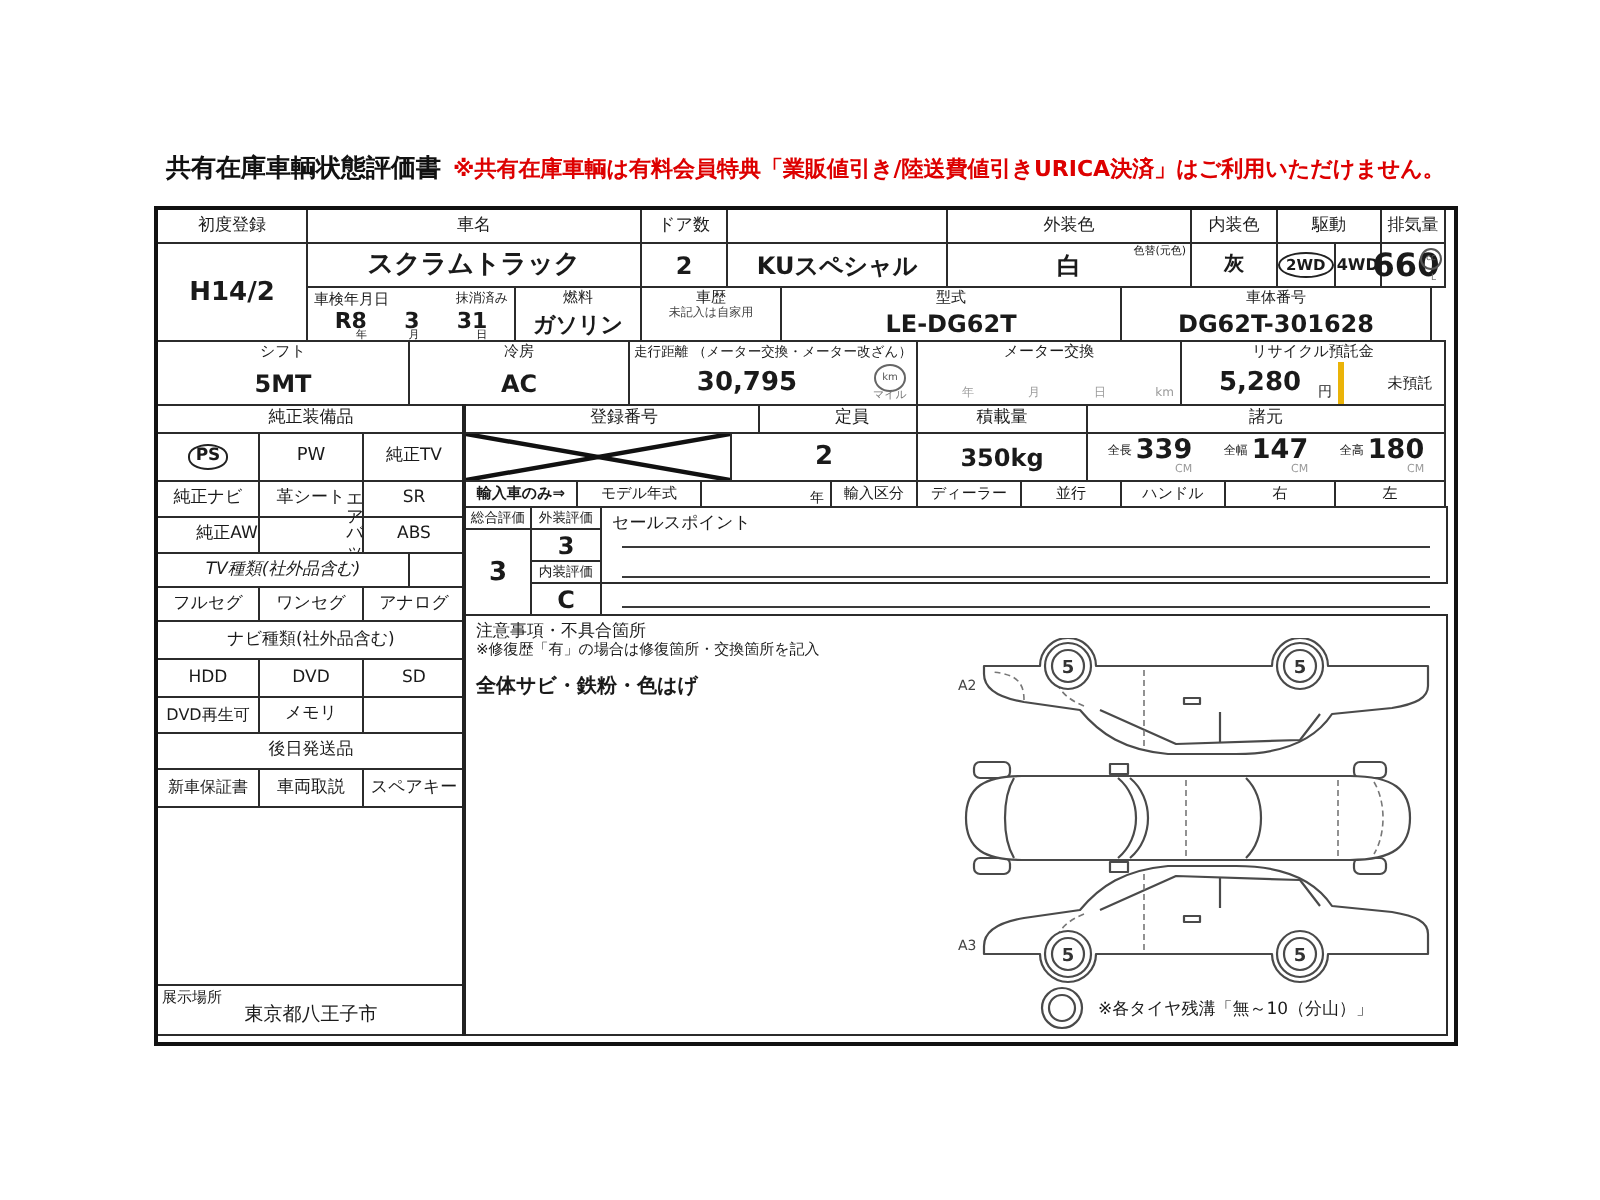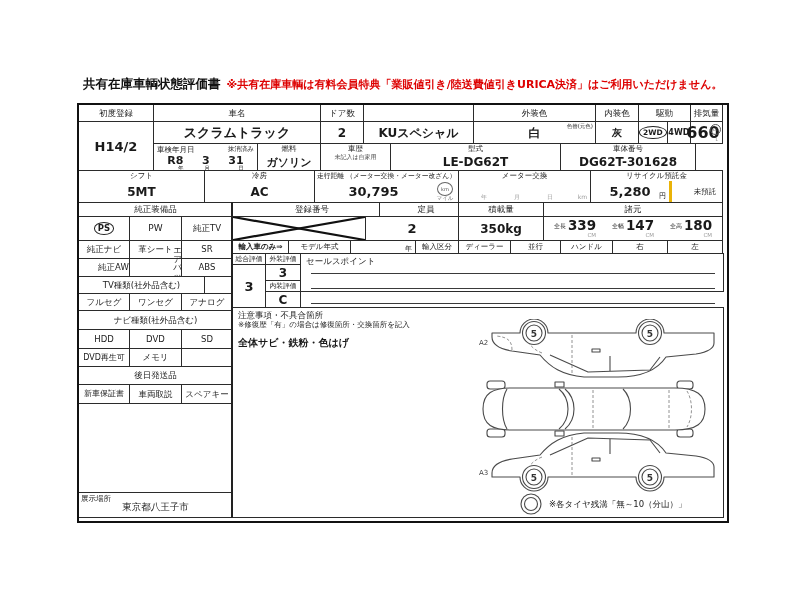--- a/index.html
+++ b/index.html
@@ -87,21 +87,21 @@
     <div class="iv" style="font-size:11px;">ガソリン</div>
   </div>
   <div class="c col" style="left:320px;top:143px;width:71px;height:28px;">
     <div class="ih">車歴</div>
     <div class="tiny" style="text-align:center;color:#444;">未記入は自家用</div>
   </div>
   <div class="c col" style="left:390px;top:143px;width:171px;height:28px;">
     <div class="ih">型式</div>
     <div class="iv">LE-DG62T</div>
   </div>
-  <div class="c col" style="left:560px;top:143px;width:136px;height:28px;">
+  <div class="c col" style="left:560px;top:143px;width:156px;height:28px;">
     <div class="ih">車体番号</div>
     <div class="iv">DG62T-301628</div>
   </div>
 
   <div class="c col" style="left:78px;top:170px;width:127px;height:33px;">
     <div class="ih">シフト</div>
     <div class="iv">5MT</div>
   </div>
   <div class="c col" style="left:204px;top:170px;width:111px;height:33px;">
     <div class="ih">冷房</div>
@@ -179,21 +179,21 @@
         </span>
     </span>
   </div>
 
   <div class="c hd" style="left:78px;top:240px;width:52px;height:19px;">純正ナビ</div>
   <div class="c hd" style="left:129px;top:240px;width:53px;height:19px;">革シート</div>
   <div class="c hd" style="left:181px;top:240px;width:52px;height:19px;">SR</div>
   <div class="c hd" style="left:78px;top:258px;width:71px;height:19px;">純正AW</div>
   <div class="c hd" style="left:129px;top:258px;width:53px;height:19px;padding-left:44px;">エアバッグ</div>
   <div class="c hd" style="left:181px;top:258px;width:52px;height:19px;">ABS</div>
-  <div class="c hd" style="left:78px;top:276px;width:127px;height:18px;">TV種類(社外品含む)</div>
+  <div class="c hd" style="left:78px;top:276px;width:127px;height:18px;font-style:italic;">TV種類(社外品含む)</div>
   <div class="c hd" style="left:78px;top:293px;width:52px;height:18px;">フルセグ</div>
   <div class="c hd" style="left:129px;top:293px;width:53px;height:18px;">ワンセグ</div>
   <div class="c hd" style="left:181px;top:293px;width:52px;height:18px;">アナログ</div>
   <div class="c hd" style="left:78px;top:310px;width:155px;height:20px;">ナビ種類(社外品含む)</div>
   <div class="c hd" style="left:78px;top:329px;width:52px;height:20px;">HDD</div>
   <div class="c hd" style="left:129px;top:329px;width:53px;height:20px;">DVD</div>
   <div class="c hd" style="left:181px;top:329px;width:52px;height:20px;">SD</div>
   <div class="c hd" style="left:78px;top:348px;width:52px;height:19px;font-size:8px;">DVD再生可</div>
   <div class="c hd" style="left:129px;top:348px;width:53px;height:19px;">メモリ</div>
   <div class="c" style="left:181px;top:348px;width:52px;height:19px;"></div>

